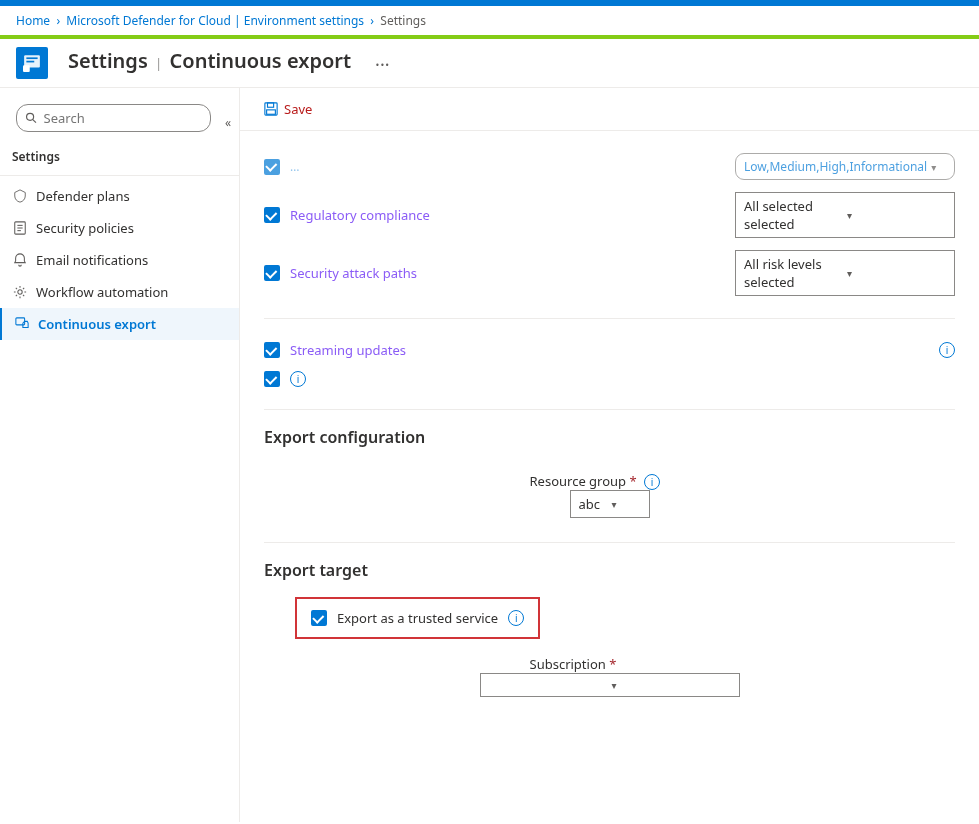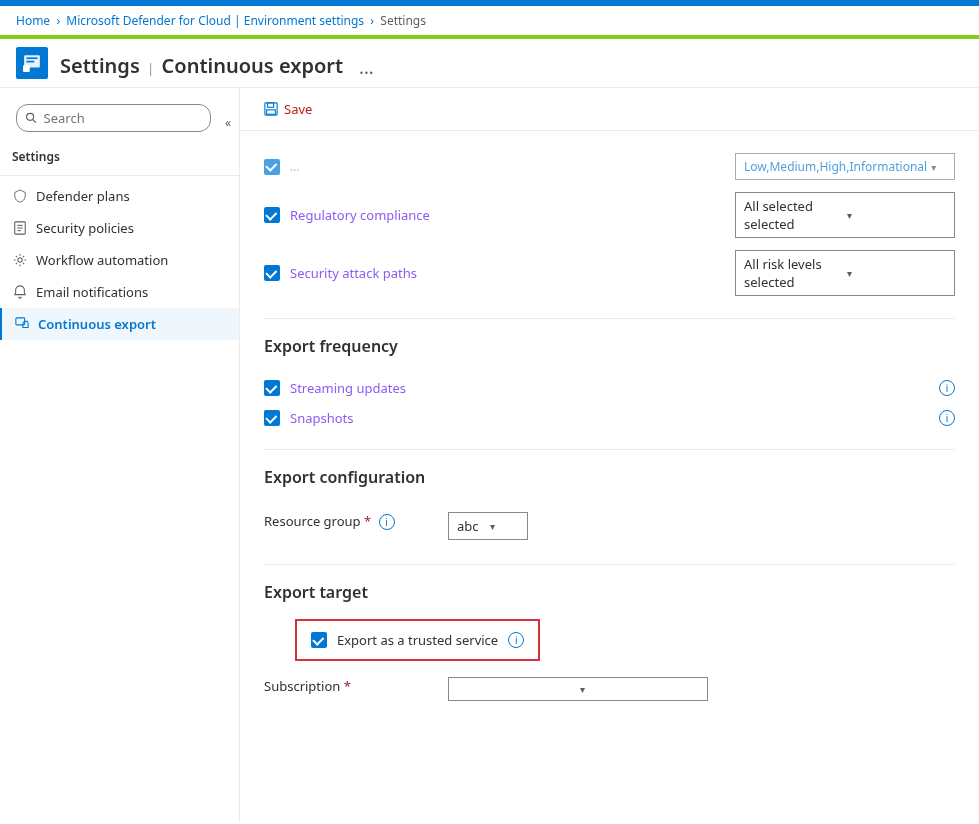--- a/index.html
+++ b/index.html
@@ -15,24 +15,24 @@
       font-size: 12px;
       color: #0078d4;
       background: #fff;
       border-bottom: 4px solid #84cc16;
     }
     .breadcrumb span { color: #605e5c; }
     .breadcrumb a { color: #0078d4; text-decoration: none; }
 
     .page-header {
       display: flex;
-      align-items: flex-end;
+      align-items: flex-start;
       padding: 8px 16px;
       border-bottom: 1px solid #edebe9;
-      gap: 12px;
+      gap: 20px;
     }
     .page-icon {
       width: 32px; height: 32px;
       background: #0078d4;
       border-radius: 2px;
       display: flex; align-items: center; justify-content: center;
     }
     .page-icon svg { fill: white; }
     .page-title-text {
       font-size: 20px;
@@ -194,23 +194,24 @@
       width: 16px; height: 16px;
       border: 1px solid #0078d4;
       border-radius: 50%;
       font-size: 10px;
       color: #0078d4;
       cursor: default;
       flex-shrink: 0;
     }
 
     .form-row {
-      display: flex; align-items: flex-start;
+      display: flex; align-items: center;
       padding: 8px 0;
-      gap: 24px;
+      gap: 0;
+      flex-direction: column;
     }
     .form-label {
       font-size: 13px; color: #323130;
       min-width: 160px;
     }
     .required-star { color: #a4262c; }
 
     
     .highlight-box {
       border: 2px solid #d13438;
@@ -290,35 +291,35 @@
             <line x1="5" y1="8" x2="11" y2="8"></line>
             <line x1="5" y1="11" x2="9" y2="11"></line>
           </svg>
       </div>
       <span>Security policies</span>
     </div>
 
     <div class="sidebar-item">
       <div class="sidebar-item-icon">
         <svg width="14" height="14" viewBox="0 0 16 16" fill="none" stroke="#605e5c" stroke-width="1.2">
-            <circle cx="8" cy="8" r="2.5"></circle>
-            <path d="M8 1v2M8 13v2M1 8h2M13 8h2M3.2 3.2l1.4 1.4M11.4 11.4l1.4 1.4M3.2 12.8l1.4-1.4M11.4 4.6l1.4-1.4"></path>
-          </svg>
-      </div>
-      <span>Workflow automation</span>
+            <path d="M8 1a5 5 0 0 0-5 5v3l-1 2h12l-1-2V6a5 5 0 0 0-5-5z"></path>
+            <path d="M6.5 13.5a1.5 1.5 0 0 0 3 0"></path>
+          </svg>
+      </div>
+      <span>Email notifications</span>
     </div>
 
     <div class="sidebar-item">
       <div class="sidebar-item-icon">
         <svg width="14" height="14" viewBox="0 0 16 16" fill="none" stroke="#605e5c" stroke-width="1.2">
-            <path d="M8 1a5 5 0 0 0-5 5v3l-1 2h12l-1-2V6a5 5 0 0 0-5-5z"></path>
-            <path d="M6.5 13.5a1.5 1.5 0 0 0 3 0"></path>
-          </svg>
-      </div>
-      <span>Email notifications</span>
+            <circle cx="8" cy="8" r="2.5"></circle>
+            <path d="M8 1v2M8 13v2M1 8h2M13 8h2M3.2 3.2l1.4 1.4M11.4 11.4l1.4 1.4M3.2 12.8l1.4-1.4M11.4 4.6l1.4-1.4"></path>
+          </svg>
+      </div>
+      <span>Workflow automation</span>
     </div>
 
     <div class="sidebar-item active">
       <div class="sidebar-item-icon">
         <svg width="14" height="14" viewBox="0 0 16 16" fill="none" stroke="#0078d4" stroke-width="1.2">
             <rect x="1" y="1" width="10" height="8" rx="1"></rect>
             <path d="M11 5h3l1 2v5H9V7l2-2z"></path>
           </svg>
       </div>
       <span>Continuous export</span>
@@ -336,21 +337,21 @@
           </svg>
         <span>Save</span>
       </button>
     </div>
 
     <div class="content-area">
 
       <div class="checkbox-row partial-row">
         <div class="custom-checkbox checked"></div>
         <span class="row-label" style="color:#0078d4;font-size:12px;opacity:0.6">…</span>
-        <div class="dropdown-select" style="font-size:12px; color:#0078d4;">
+        <div class="dropdown-select" style="font-size:12px; color:#0078d4;border-radius:9px;">
           <span>Low,Medium,High,Informational</span>
           <span class="dropdown-arrow">▾</span>
         </div>
       </div>
 
       <div class="checkbox-row">
         <div class="custom-checkbox checked"></div>
         <span class="row-label">Regulatory compliance</span>
         <div class="dropdown-select">
           <span>All selected selected</span>
@@ -363,31 +364,29 @@
         <span class="row-label">Security attack paths</span>
         <div class="dropdown-select">
           <span>All risk levels selected</span>
           <span class="dropdown-arrow">▾</span>
         </div>
       </div>
 
       <div class="section-divider"></div>
 
       <div class="section">
-        <div class="section-title">Export frequency</div>
 
         <div class="checkbox-row">
           <div class="custom-checkbox checked"></div>
           <span class="row-label">Streaming updates</span>
           <span class="info-icon">i</span>
         </div>
 
         <div class="checkbox-row">
           <div class="custom-checkbox checked"></div>
-          <span class="row-label">Snapshots</span>
           <span class="info-icon">i</span>
         </div>
       </div>
 
       <div class="section-divider"></div>
 
       <div class="section">
         <div class="section-title">Export configuration</div>
 
         <div class="form-row">

